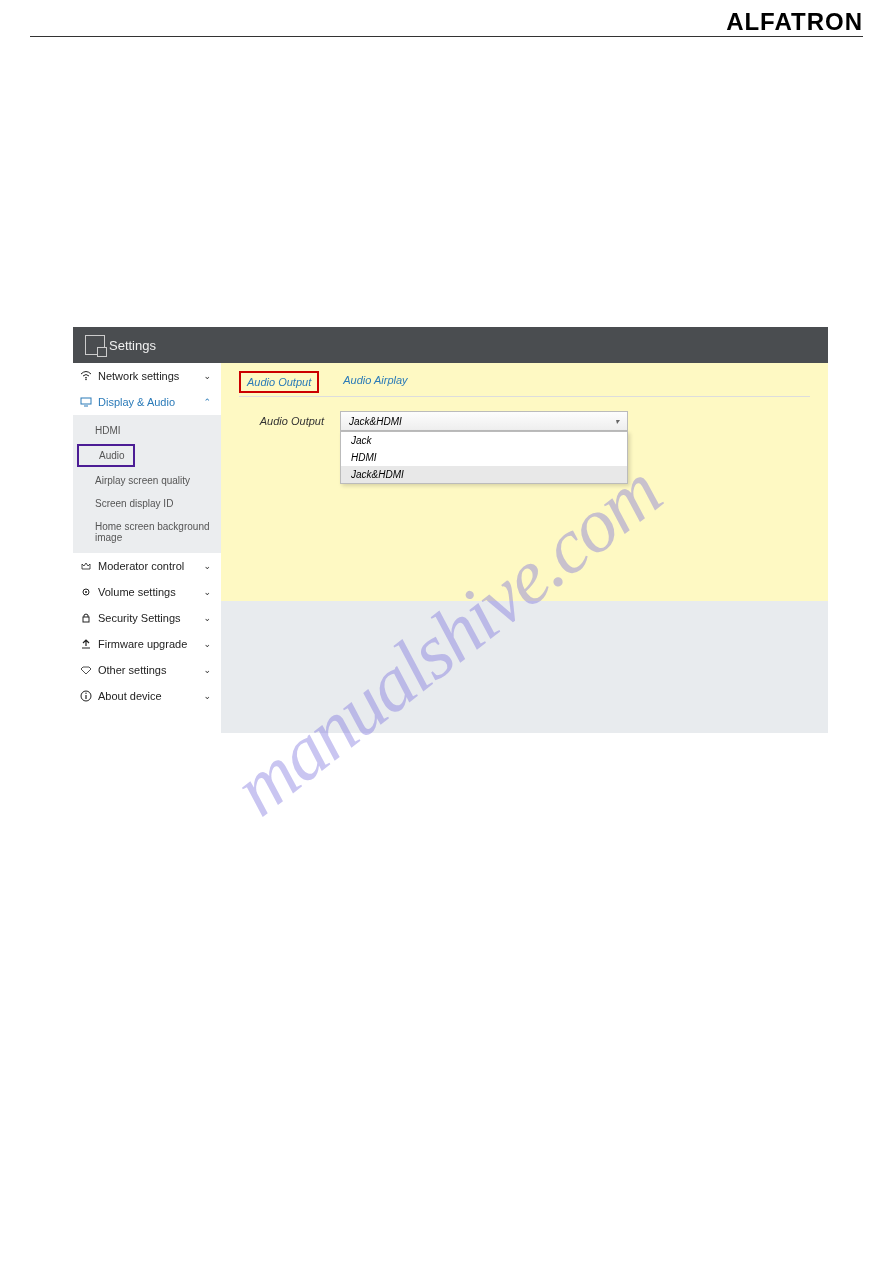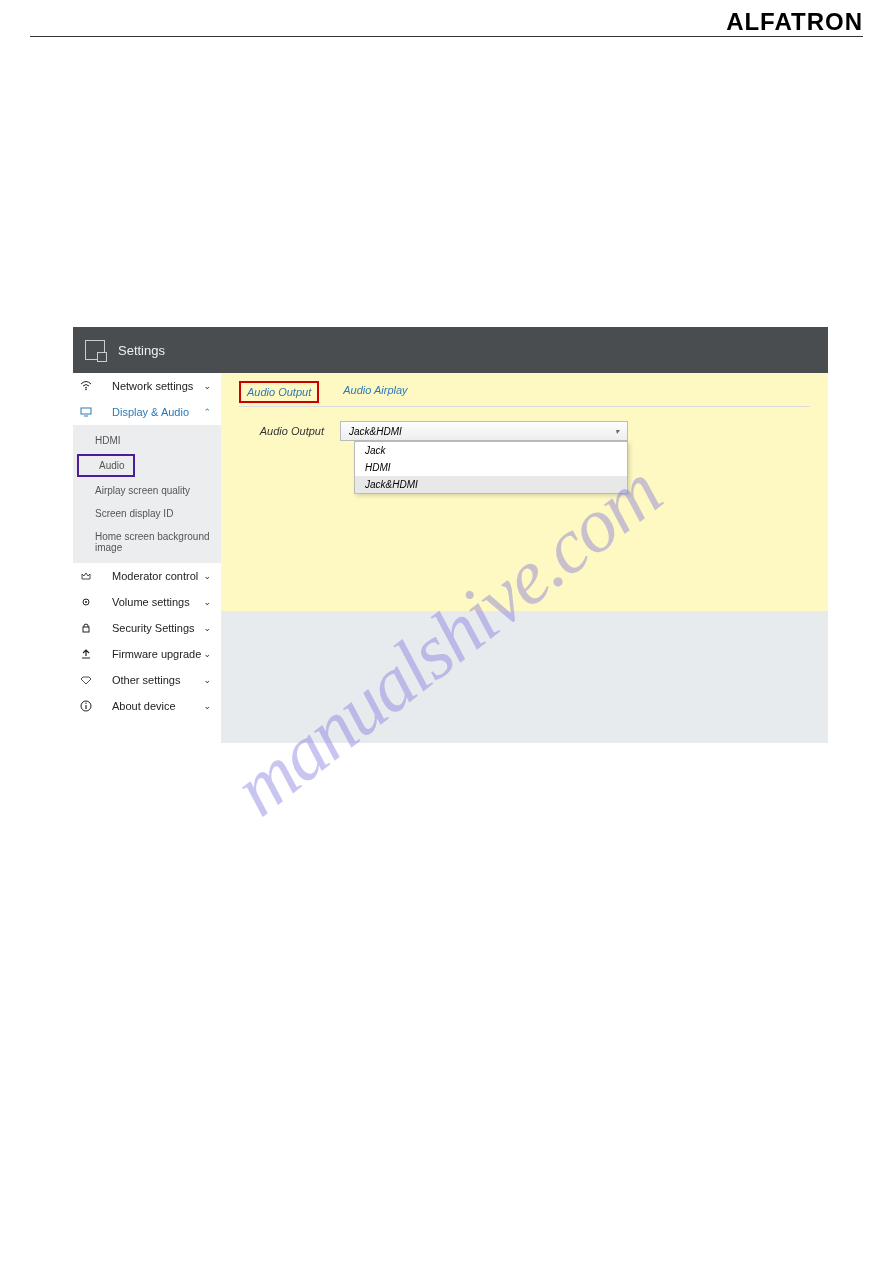--- a/index.html
+++ b/index.html
@@ -44,25 +44,25 @@
     .app-window {
       position: absolute;
       top: 327px;
       left: 73px;
       width: 755px;
       background: #eef0f2;
     }
     .app-header {
       background: #4a4d50;
       color: #fff;
-      height: 46px;
+      height: 36px;
       display: flex;
       align-items: center;
       padding-left: 12px;
-      gap: 13px;
+      gap: 4px;
     }
     .app-header-icon {
       width: 20px;
       height: 20px;
       border: 1.5px solid #ccc;
       position: relative;
     }
     .app-header-icon::after {
       content: '';
       position: absolute;
@@ -98,21 +98,21 @@
       color: #2a7ab8;
     }
     .nav-item.active-parent .nav-label,
     .nav-item.active-parent .nav-icon,
     .nav-item.active-parent .chevron {
       color: #2a7ab8;
     }
     .nav-item .nav-left {
       display: flex;
       align-items: center;
-      gap: 20px;
+      gap: 6px;
     }
     .nav-icon {
       width: 12px;
       height: 12px;
       display: inline-flex;
       align-items: center;
       justify-content: center;
       font-size: 10px;
     }
     .chevron {
@@ -185,21 +185,21 @@
       font-size: 10px;
       cursor: pointer;
     }
     .select-caret {
       font-size: 8px;
       color: #666;
     }
     .dropdown {
       position: absolute;
       top: 20px;
-      left: 14px;
+      left: 0;
       right: 0;
       border: 1px solid #bbb;
       background: #fff;
       box-shadow: 2px 2px 4px rgba(0,0,0,0.15);
     }
     .dropdown-item {
       padding: 3px 10px;
       font-size: 10px;
       cursor: pointer;
     }

